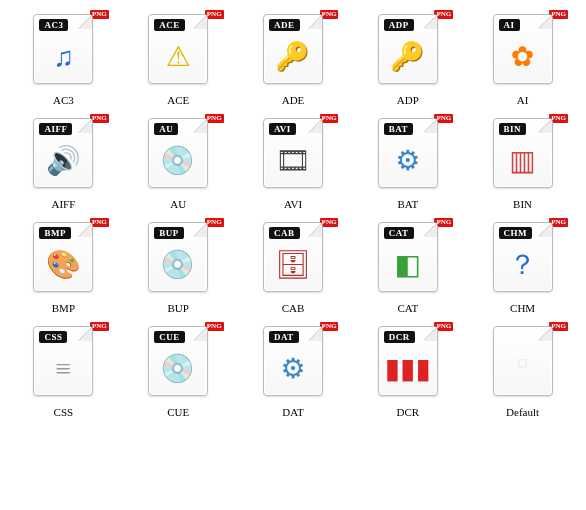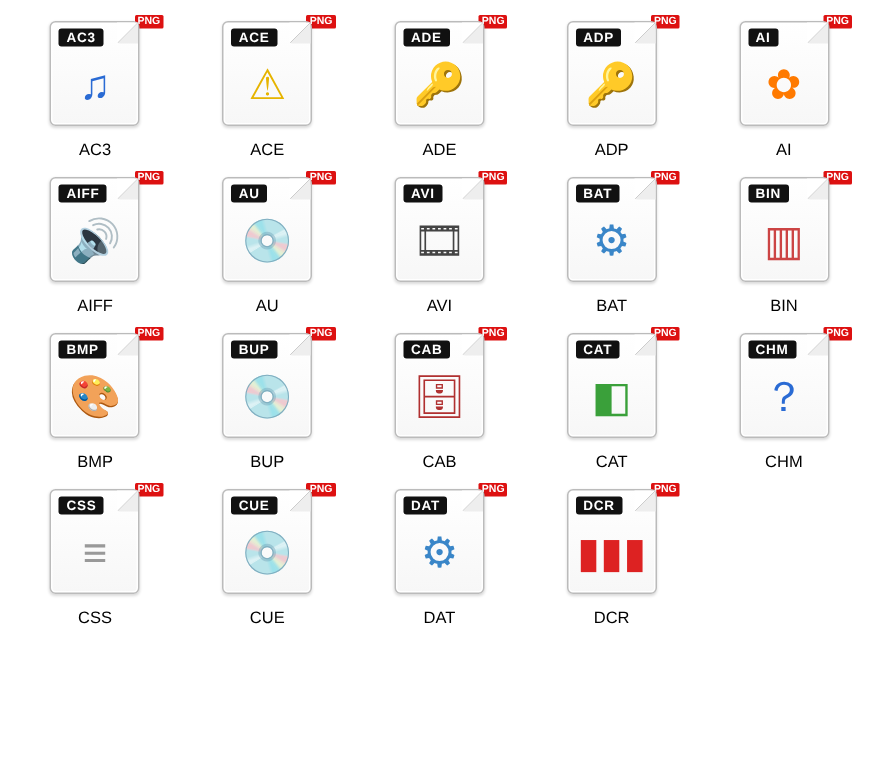--- a/index.html
+++ b/index.html
@@ -14,20 +14,21 @@
     display: grid;
     grid-template-columns: repeat(5, 1fr);
     gap: 8px 8px;
   }
   .item {
     display: flex;
     flex-direction: column;
     align-items: center;
     position: relative;
     padding-top: 4px;
+    font-family: Liberation Serif, serif;
   }
   .badge {
     position: absolute;
     top: 0;
     right: 8px;
     background: #d11;
     color: #fff;
     font-size: 7px;
     font-weight: bold;
     padding: 1px 2px;
@@ -231,13 +232,20 @@
       <div class="caption">DAT</div>
     </div>
     <div class="item">
       <div class="badge">PNG</div>
       <div class="file">
         <div class="ext">DCR</div>
         <div class="glyph" style="color:#d22">▮▮▮</div>
       </div>
       <div class="caption">DCR</div>
     </div>
+    <div class="item">
+      <div class="badge">PNG</div>
+      <div class="file blank">
+        <div class="glyph" style="color:#eee">▫</div>
+      </div>
+      <div class="caption">Default</div>
+    </div>
   </div>
 
 </body></html>

